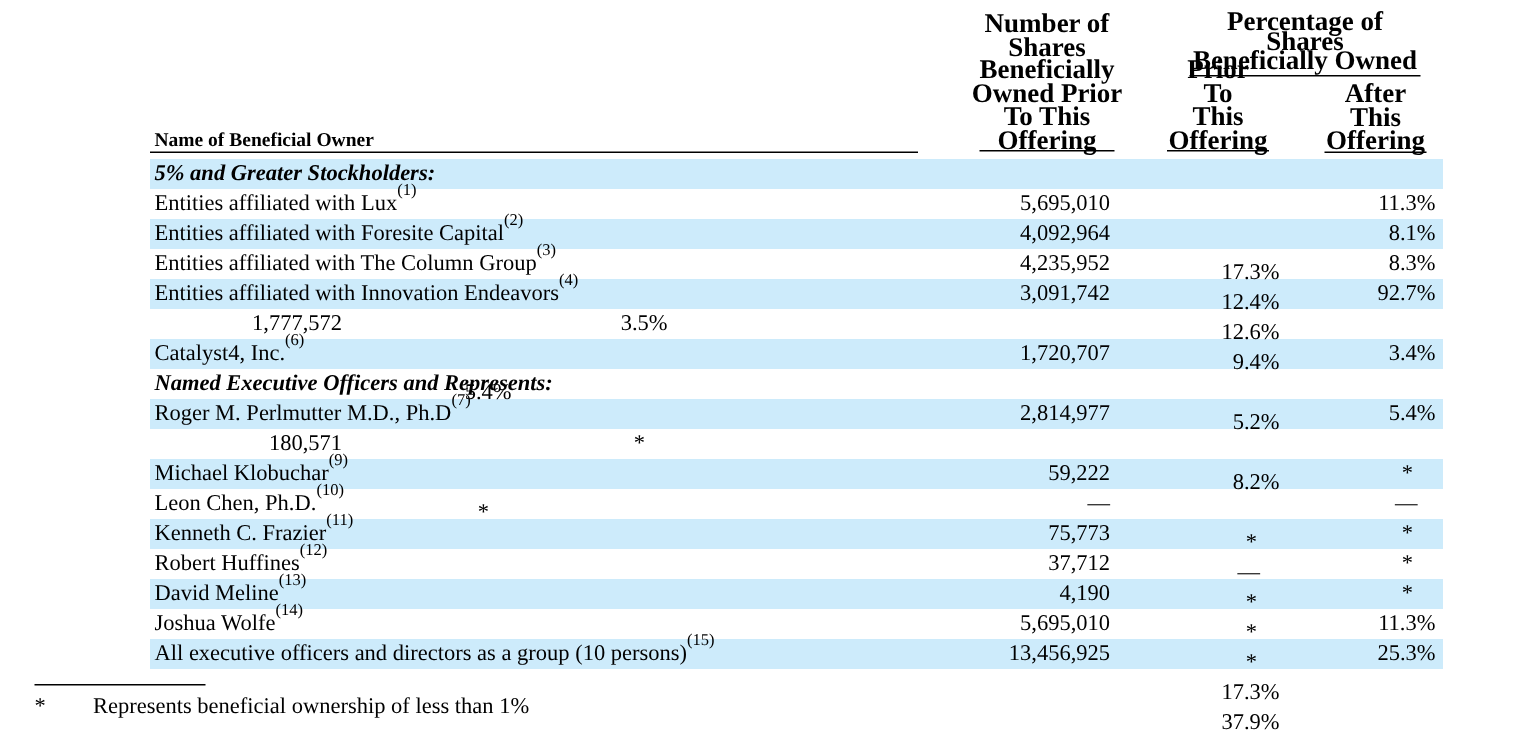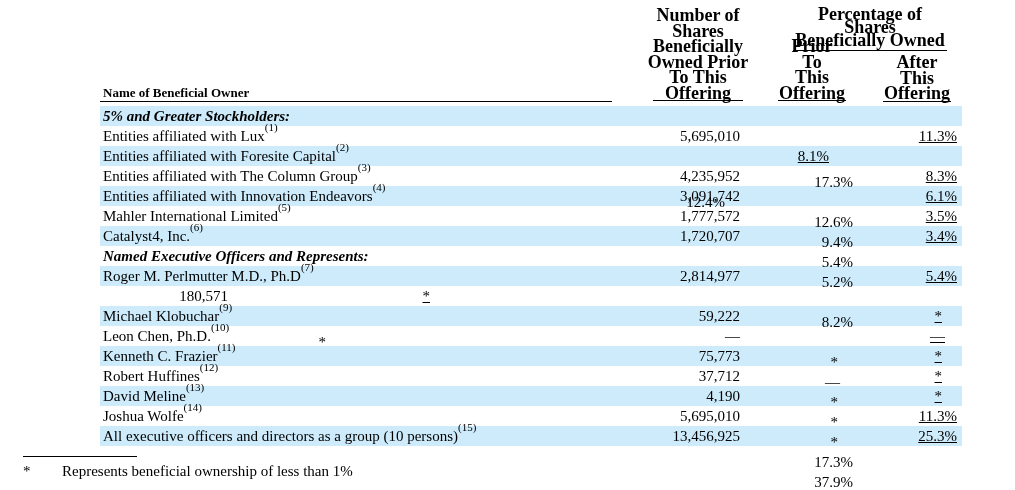--- a/index.html
+++ b/index.html
@@ -31,21 +31,21 @@
 
   
   .rows { position: absolute; left: 100px; top: 106px; width: 862px; }
   .row { display: flex; height: 20px; line-height: 20px; font-size: 15px; white-space: nowrap; }
   .row.hl { background: var(--hl, #CDEBFB); }
   .cell { overflow: visible; }
   .cell.name   { width: 512px; padding-left: 3px; }
   .cell.num    { text-align: right; }
   .cell.shares { width: 128px; }
   .cell.prior  { width: 113px; margin-top: 46px; }
-  .cell.after  { width: 109px; padding-right: 5px; text-decoration: underline; }
+  .cell.after  { width: 109px; padding-right: 5px; }
   .prior.ast  { padding-right: 15px; }
   .after.ast  { padding-right: 20px; }
   .prior.dash { padding-right: 13px; }
   .after.dash { padding-right: 17px; }
   .row.section .cell.name { font-weight: bold; font-style: italic; }
   sup.fn { font-size: 11px; position: relative; top: -4.5px; line-height: 0; }
 
   
   .footnote-divider { position: absolute; left: 23px; top: 456px; width: 114px; border-top: 1px solid #000; }
   .footnote { position: absolute; left: 23px; top: 461px; font-size: 15px; line-height: 20px; white-space: nowrap; }
@@ -93,37 +93,37 @@
       <div class="cell num after"></div>
     </div>
       <div class="row">
       <div class="cell name"><span class="nm">Entities affiliated with Lux</span><sup class="fn">(1)</sup></div>
       <div class="cell num shares">5,695,010</div>
       <div class="cell num prior">17.3%</div>
       <div class="cell num after">11.3%</div>
     </div>
       <div class="row hl">
       <div class="cell name"><span class="nm">Entities affiliated with Foresite Capital</span><sup class="fn">(2)</sup></div>
+      <div class="cell num shares">4,092,964</div>
       <div class="cell num prior">12.4%</div>
       <div class="cell num after">8.1%</div>
     </div>
       <div class="row">
       <div class="cell name"><span class="nm">Entities affiliated with The Column Group</span><sup class="fn">(3)</sup></div>
       <div class="cell num shares">4,235,952</div>
       <div class="cell num prior">12.6%</div>
       <div class="cell num after">8.3%</div>
     </div>
       <div class="row hl">
       <div class="cell name"><span class="nm">Entities affiliated with Innovation Endeavors</span><sup class="fn">(4)</sup></div>
       <div class="cell num shares">3,091,742</div>
       <div class="cell num prior">9.4%</div>
-      <div class="cell num after">6.1%</div>
+      <div class="cell num after">92.7%</div>
     </div>
       <div class="row">
-      <div class="cell name"><span class="nm">Mahler International Limited</span><sup class="fn">(5)</sup></div>
       <div class="cell num shares">1,777,572</div>
       <div class="cell num prior">5.4%</div>
       <div class="cell num after">3.5%</div>
     </div>
       <div class="row hl">
       <div class="cell name"><span class="nm">Catalyst4, Inc.</span><sup class="fn">(6)</sup></div>
       <div class="cell num shares">1,720,707</div>
       <div class="cell num prior">5.2%</div>
       <div class="cell num after">3.4%</div>
     </div>

